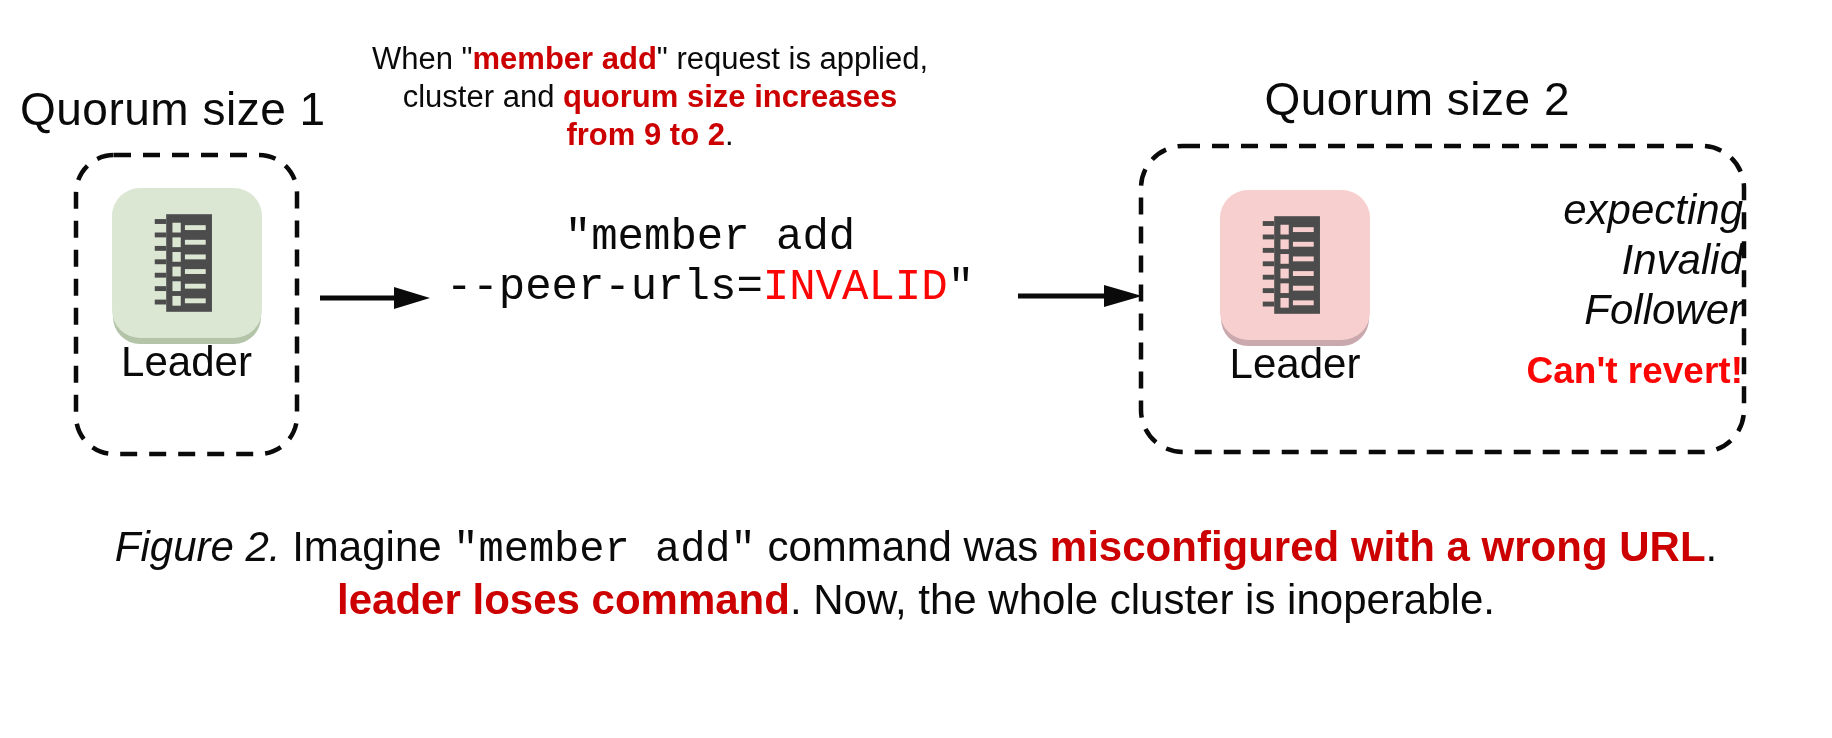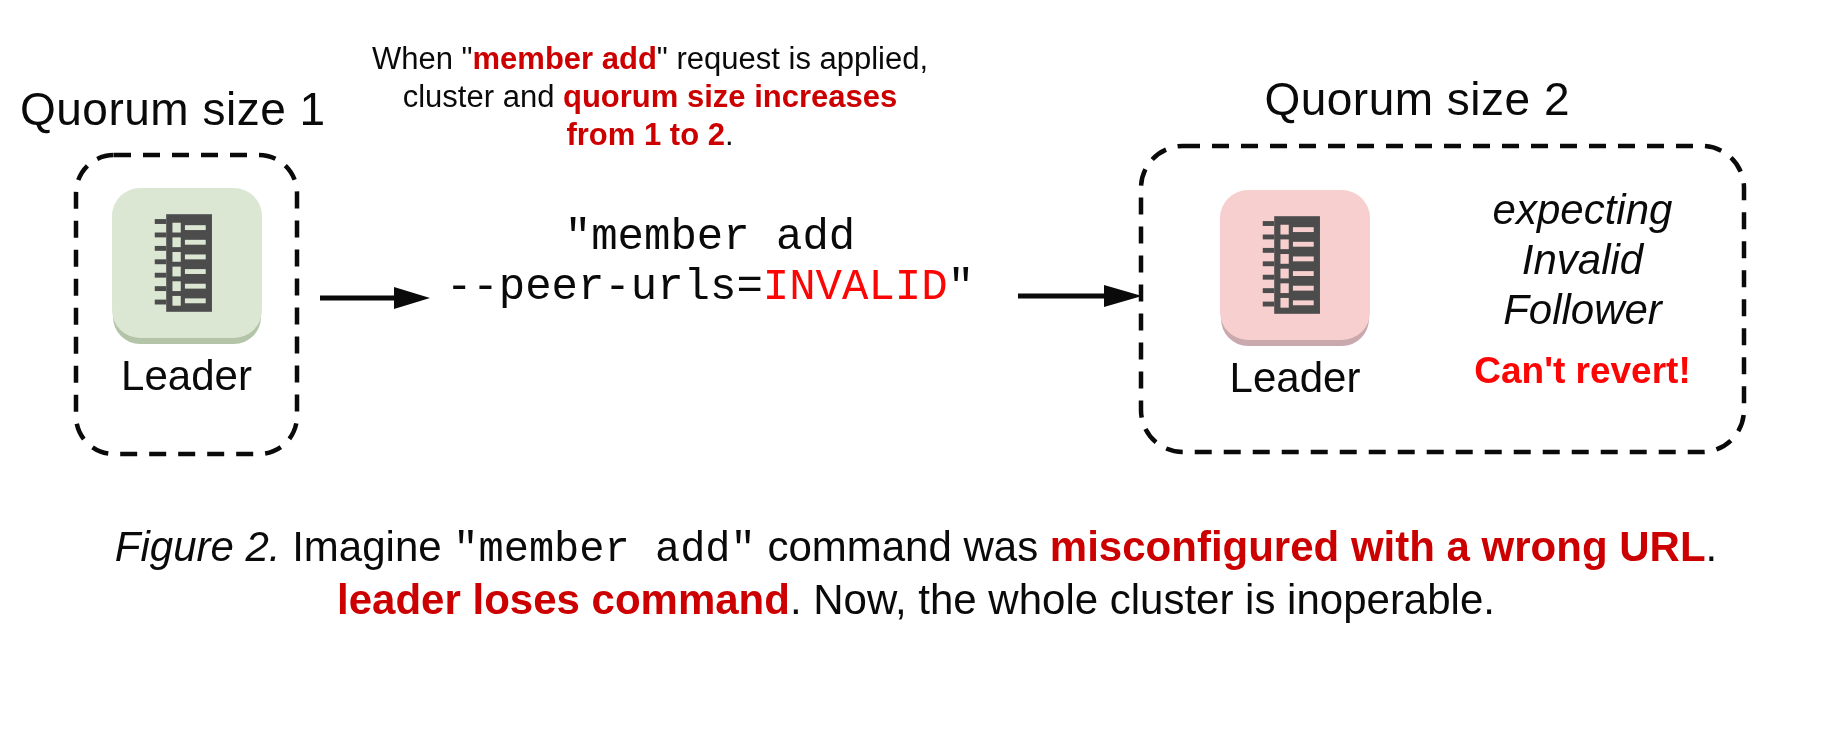--- a/index.html
+++ b/index.html
@@ -41,33 +41,33 @@
     box-shadow: 0 7px 0 -1px var(--green-shadow);
     --hole: var(--green-bg);
     color: var(--icon-dark);
   }
   .node.pink {
     background: var(--pink-bg);
     box-shadow: 0 7px 0 -1px var(--pink-shadow);
     --hole: var(--pink-bg);
     color: var(--icon-dark);
   }
-  .node-label { font-size: 42px; text-align: center; margin-top: 14px; }
+  .node-label { font-size: 42px; text-align: center; }
 
   .left-content {
     position: absolute; left: 0; top: 36px; width: 100%;
     display: flex; flex-direction: column; align-items: center;
   }
   .right-node-col {
     position: absolute; left: 57px; top: 47px; width: 200px;
     display: flex; flex-direction: column; align-items: center;
   }
   .right-text-col {
-    position: absolute; left: 292px; top: 42px; width: 305px;
-    text-align: center;
+    position: absolute; left: 300px; top: 42px; width: 305px;
+    text-align: right;
   }
   .expecting-line { font-style: italic; font-size: 42px; line-height: 50px; }
   .warning-text {
     margin-top: 15px;
     color: var(--bright-red);
     font-weight: 700;
     font-size: 37px;
   }
 
   
@@ -149,21 +149,21 @@
   </div>
 
   <svg class="arrow arrow-left" width="112" height="28">
     <line x1="2" y1="14" x2="80" y2="14" stroke="#0a0a0a" stroke-width="5"></line>
     <polygon points="76,3 112,14 76,25" fill="#0a0a0a"></polygon>
   </svg>
 
   <div class="top-note">
     <div><span>When "</span><span class="seg-red-bold">member add</span><span>" request is applied,</span></div>
     <div><span>cluster and </span><span class="seg-red-bold">quorum size increases</span></div>
-    <div><span class="seg-red-bold">from 1 to 2</span><span>.</span></div>
+    <div><span class="seg-red-bold">from 9 to 2</span><span>.</span></div>
   </div>
 
   <div class="command">
     <div><span>"member add</span></div>
     <div><span>--peer-urls=</span><span class="seg-bright-red">INVALID</span><span>"</span></div>
   </div>
 
   <svg class="arrow arrow-right" width="126" height="28">
     <line x1="2" y1="14" x2="92" y2="14" stroke="#0a0a0a" stroke-width="5"></line>
     <polygon points="88,3 126,14 88,25" fill="#0a0a0a"></polygon>

